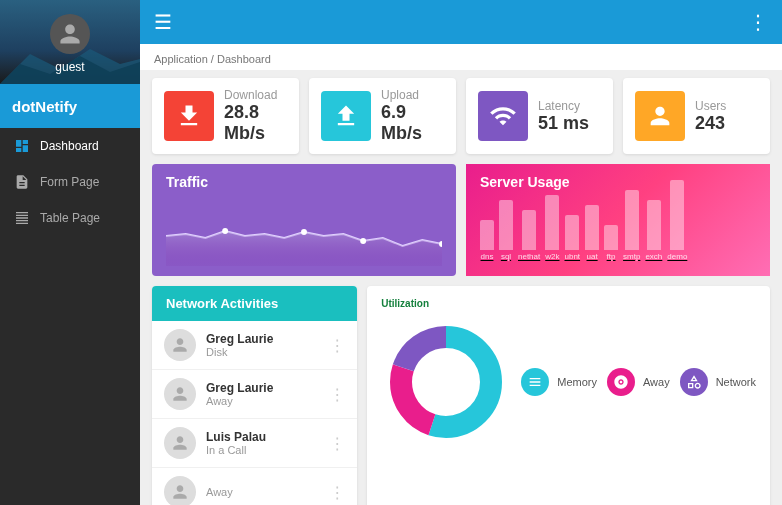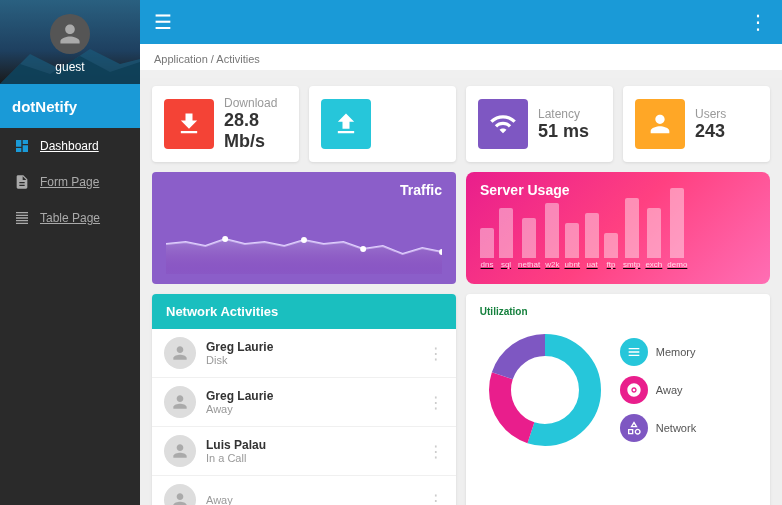--- a/index.html
+++ b/index.html
@@ -47,21 +47,20 @@
       z-index: 1;
     }
     .nav-item {
       display: flex;
       align-items: center;
       gap: 10px;
       padding: 10px 14px;
       color: #aaa;
       font-size: 12px;
       cursor: pointer;
-      text-decoration: underline;
     }
     .nav-item.active { color: white; }
     .nav-item .nav-icon {
       width: 16px;
       height: 16px;
       display: flex;
       align-items: center;
       justify-content: center;
       font-size: 14px;
     }
@@ -92,21 +91,20 @@
       color: #666;
       background: white;
     }
 
     
     #content {
       flex: 1;
       padding: 8px 12px;
       overflow-y: auto;
       background: #efefef;
-      margin-top: 8px;
     }
 
     
     .stat-cards {
       display: flex;
       gap: 10px;
       margin-bottom: 10px;
     }
     .stat-card {
       flex: 1;
@@ -143,28 +141,28 @@
     
     .traffic-panel {
       flex: 1;
       background: #8b5ec9;
       border-radius: 4px;
       padding: 10px 14px;
       position: relative;
       overflow: hidden;
       min-height: 110px;
     }
-    .traffic-panel .panel-title { color: white; font-size: 14px; font-weight: bold; margin-bottom: 6px; text-align: right; }
+    .traffic-panel .panel-title { color: white; font-size: 14px; font-weight: bold; margin-bottom: 6px; }
     .traffic-chart { position: relative; width: 100%; height: 70px; }
 
     
     .server-panel {
       flex: 1;
       background: linear-gradient(135deg, #e91e8c 0%, #ff4081 50%, #ff6eb4 100%);
-      border-radius: 8px;
+      border-radius: 0;
       padding: 10px 14px;
       min-height: 110px;
       overflow: hidden;
     }
     .server-panel .panel-title { color: white; font-size: 14px; font-weight: bold; margin-bottom: 6px; }
     .server-bars { display: flex; align-items: flex-end; gap: 5px; height: 65px; }
     .server-bar-group { display: flex; flex-direction: column; align-items: center; gap: 2px; text-decoration: underline; }
     .server-bar { width: 14px; border-radius: 2px 2px 0 0; opacity: 0.6; }
     .server-bar-label { color: rgba(255,255,255,0.8); font-size: 8px; }
 
@@ -215,21 +213,21 @@
     .util-panel {
       flex: 1;
       background: white;
       border-radius: 4px;
       box-shadow: 0 1px 3px rgba(0,0,0,0.1);
       padding: 12px 14px;
     }
     .util-title { font-size: 10px; font-weight: bold; color: #15803d; margin-bottom: 8px; }
     .util-content { display: flex; align-items: center; gap: 10px; }
     .donut-container { position: relative; width: 130px; height: 130px; flex-shrink: 0; }
-    .util-legend { display: flex; flex-direction: column; gap: 10px; }
+    .util-legend { display: flex; flex-direction: row; gap: 10px; }
     .legend-item { display: flex; align-items: center; gap: 8px; }
     .legend-icon { width: 28px; height: 28px; border-radius: 50%; display: flex; align-items: center; justify-content: center; }
     .legend-label { font-size: 11px; color: #555; }
   </style>
 </head>
 <body>
 
 <div id="sidebar">
   <div id="sidebar-user">
     <svg viewBox="0 0 140 40" width="140" height="40" style="position:absolute;bottom:0;left:0;">
@@ -274,21 +272,21 @@
 </div>
 
 <div id="main">
 
   <div id="topbar">
     <span style="color:white;font-size:20px;cursor:pointer;">☰</span>
     <span style="color:white;font-size:20px;cursor:pointer;">⋮</span>
   </div>
 
   <div id="breadcrumb">
-    <span style="color:#777;font-size:11px;">Application / Activities</span>
+    <span style="color:#777;font-size:11px;">Application / Dashboard</span>
   </div>
 
   <div id="content">
 
     <div class="stat-cards">
 
       <div class="stat-card">
         <div class="stat-card-icon" style="background:#f44336;">
           <svg viewBox="0 0 24 24">
               <path d="M19 9h-4V3H9v6H5l7 7 7-7zM5 18v2h14v-2H5z"></path>
@@ -298,20 +296,24 @@
           <div class="stat-card-label">Download</div>
           <div class="stat-card-value">28.8 Mb/s</div>
         </div>
       </div>
 
       <div class="stat-card">
         <div class="stat-card-icon" style="background:#26c6da;">
           <svg viewBox="0 0 24 24">
               <path d="M9 16h6v-6h4l-7-7-7 7h4zm-4 2h14v2H5z"></path>
             </svg>
+        </div>
+        <div class="stat-card-info">
+          <div class="stat-card-label">Upload</div>
+          <div class="stat-card-value">6.9 Mb/s</div>
         </div>
       </div>
 
       <div class="stat-card">
         <div class="stat-card-icon" style="background:#7e57c2;">
           <svg viewBox="0 0 24 24">
               <path d="M1 9l2 2c5-5 13-5 18 0l2-2C16.93 2.93 7.08 2.93 1 9zm8 8l3 3 3-3c-1.65-1.66-4.34-1.66-6 0zm-4-4l2 2c2.76-2.76 7.24-2.76 10 0l2-2C15.14 9.14 8.87 9.14 5 13z"></path>
             </svg>
         </div>
         <div class="stat-card-info">

